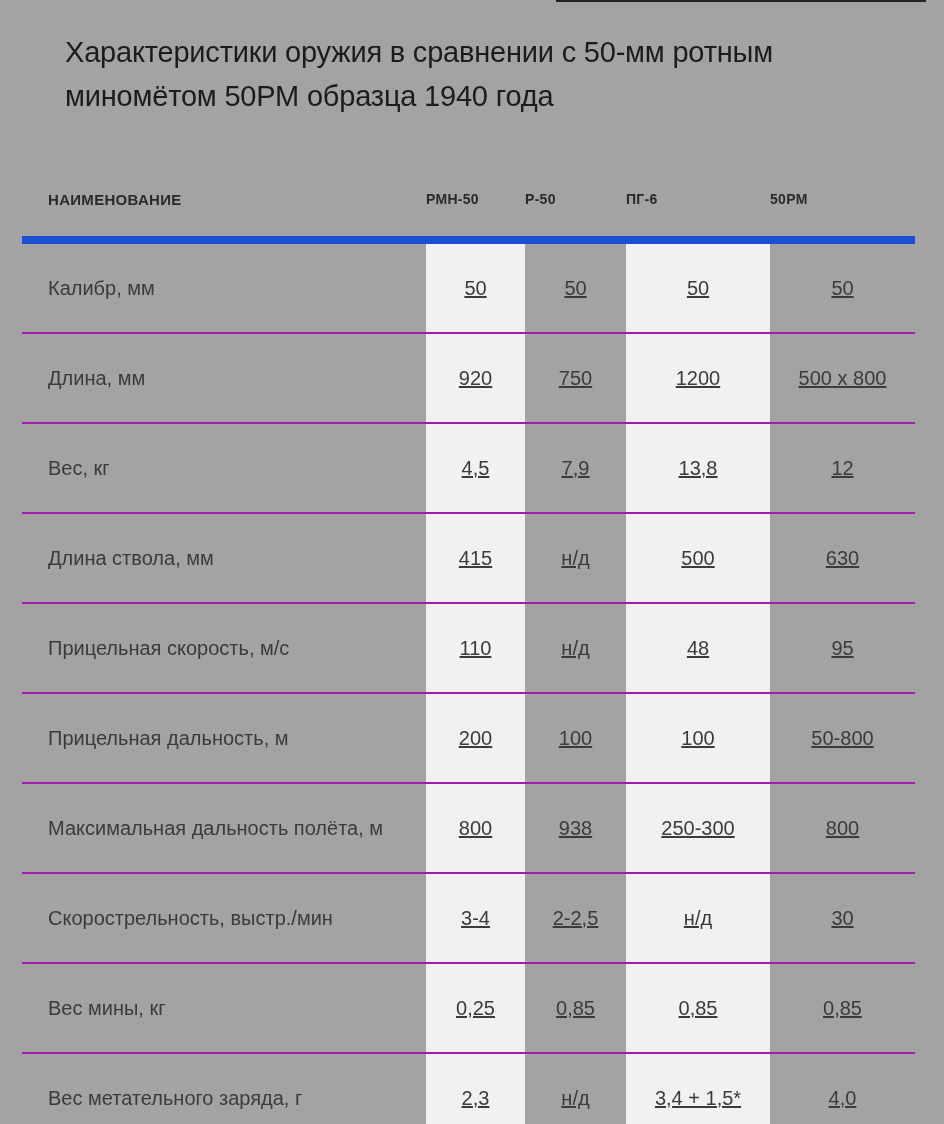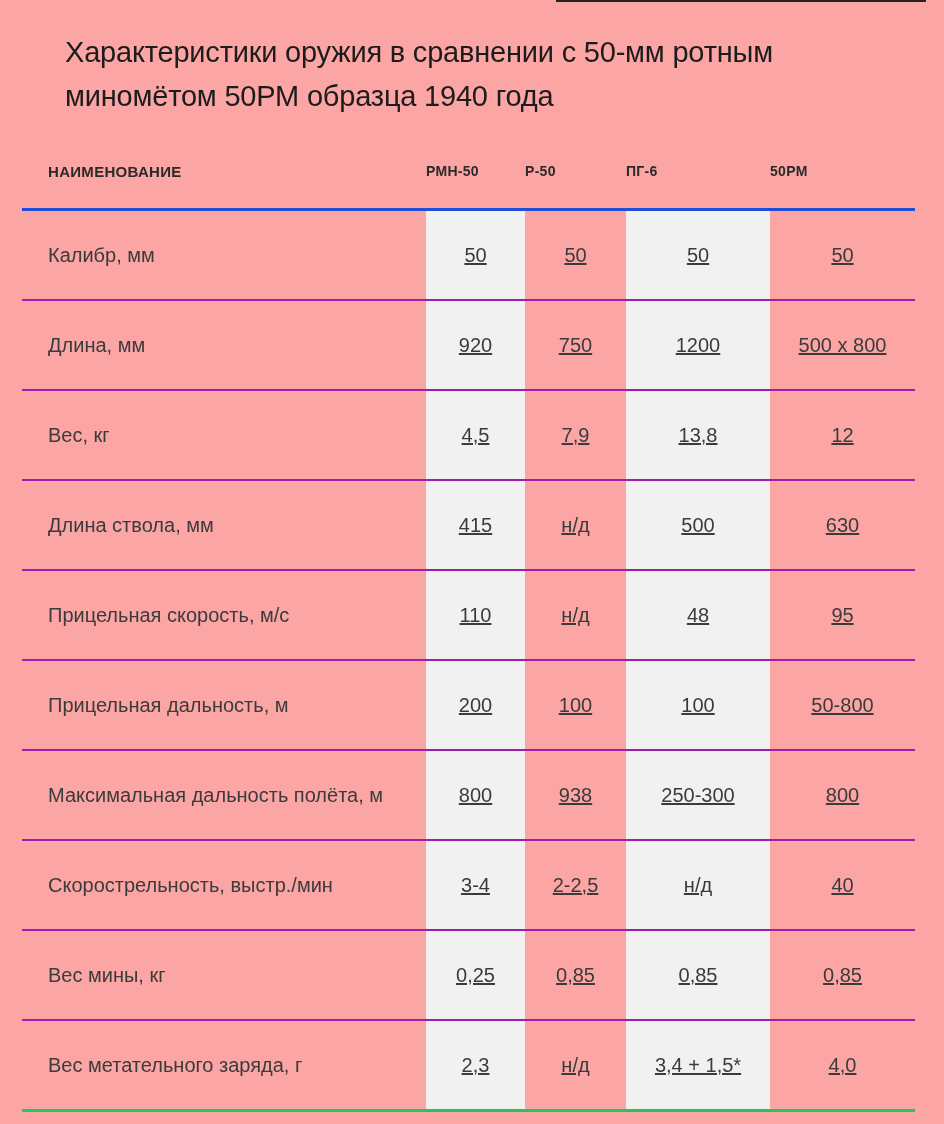--- a/index.html
+++ b/index.html
@@ -8,21 +8,21 @@
     background: #ffffff;
     width: 944px;
     height: 1124px;
     overflow: hidden;
     font-family: "Liberation Sans", sans-serif;
   }
   #stage {
     position: relative;
     width: 944px;
     height: 1124px;
-    background: #fca5a5;
+    background: #a3a3a3;
   }
   .top-artifact {
     position: absolute;
     left: 556px;
     top: 0;
     width: 370px;
     height: 2px;
     background: #222222;
   }
   .page-title {
@@ -40,21 +40,22 @@
     position: absolute;
     left: 22px;
     top: 161px;
     width: 893px;
   }
   .thead {
     display: grid;
     grid-template-columns: 404px 99px 101px 144px 145px;
     align-items: start;
     height: 47px;
-    border-bottom: 3px solid #1d4ed8;
+    border-bottom: 8px solid #1d4ed8;
+    margin-top: 28px;
   }
   .thead .name-label {
     font-size: 15px;
     font-weight: 700;
     color: #2a2a2a;
     letter-spacing: 0.3px;
     padding-left: 26px;
     padding-top: 2px;
   }
   .thead .col-head {
@@ -160,21 +161,21 @@
           <div class="cell cell-value stripe">800</div>
           <div class="cell cell-value">938</div>
           <div class="cell cell-value stripe">250-300</div>
           <div class="cell cell-value">800</div>
         </div>
         <div class="trow">
           <div class="cell cell-label">Скорострельность, выстр./мин</div>
           <div class="cell cell-value stripe">3-4</div>
           <div class="cell cell-value">2-2,5</div>
           <div class="cell cell-value stripe">н/д</div>
-          <div class="cell cell-value">40</div>
+          <div class="cell cell-value">30</div>
         </div>
         <div class="trow">
           <div class="cell cell-label">Вес мины, кг</div>
           <div class="cell cell-value stripe">0,25</div>
           <div class="cell cell-value">0,85</div>
           <div class="cell cell-value stripe">0,85</div>
           <div class="cell cell-value">0,85</div>
         </div>
         <div class="trow">
           <div class="cell cell-label">Вес метательного заряда, г</div>

